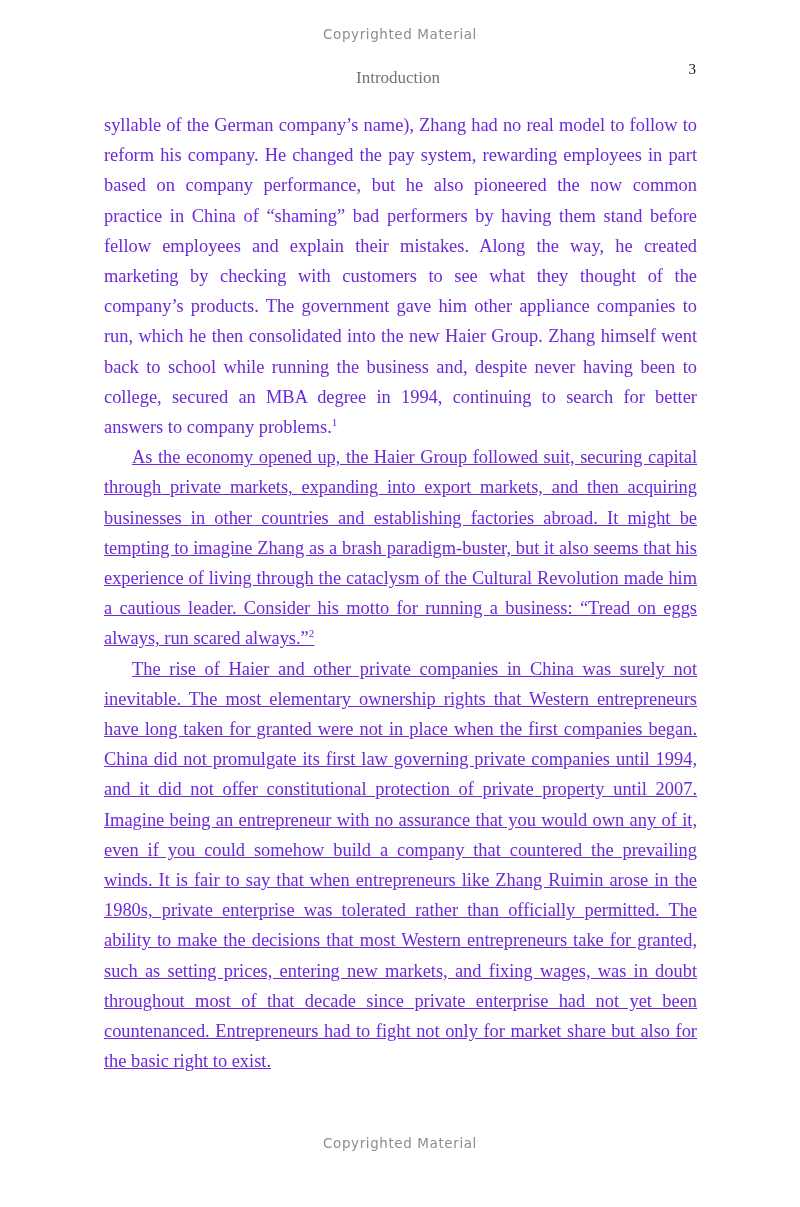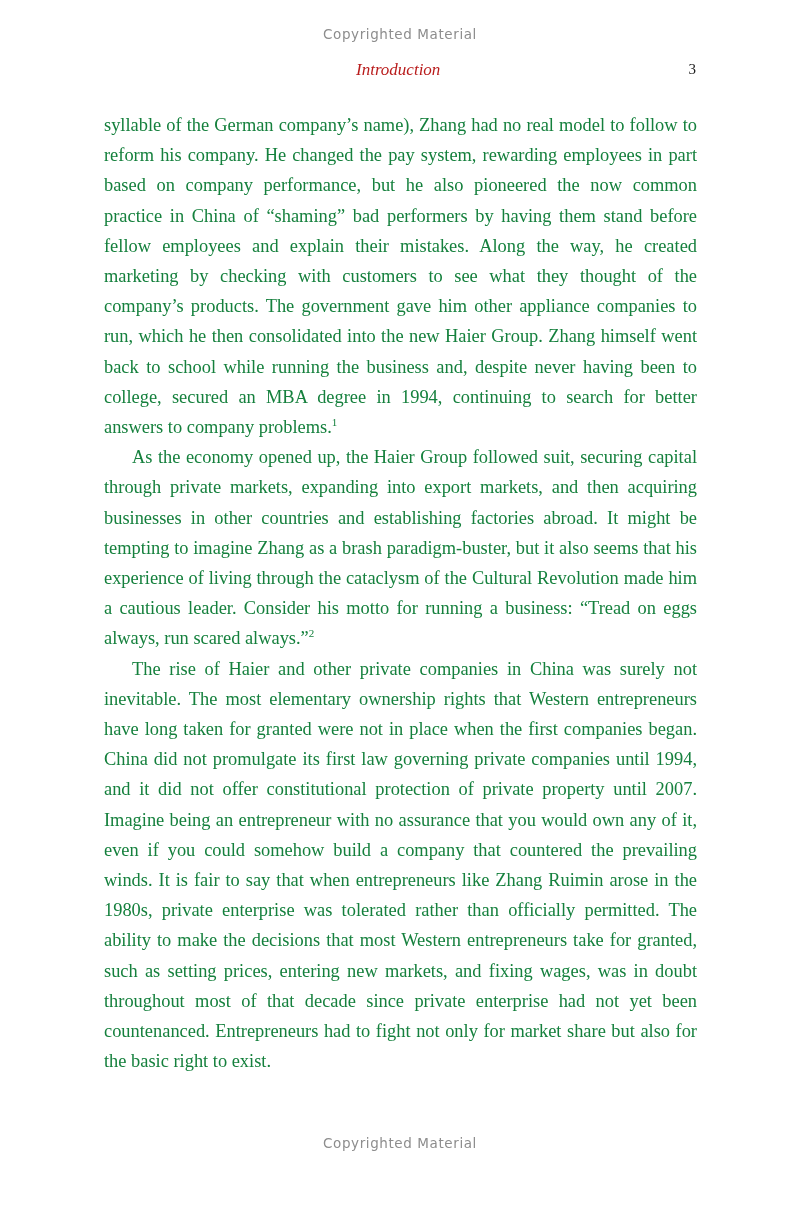--- a/index.html
+++ b/index.html
@@ -45,51 +45,51 @@
     color: #8d8d8d;
   }
   .running-head {
     position: absolute;
     top: 60px;
     left: 104px;
     width: 592px;
     height: 22px;
   }
   .running-head .rh-title {
-    font-style: italic;
     font-size: 17px;
-    color: #b91c1c;
+    color: #737373;
     position: absolute;
     left: 252px;
-    top: 0;
+    top: 8px;
   }
   .running-head .rh-folio {
     position: absolute;
     right: 0;
     top: 1px;
     font-size: 15px;
     color: #1a1a1a;
   }
   .body-text {
     position: absolute;
     top: 110px;
     left: 104px;
     width: 593px;
   }
   .para {
     margin: 0;
     font-size: 18.4px;
     line-height: 30.2px;
     text-align: justify;
     text-justify: inter-word;
-    color: #15803d;
+    color: #6d28d9;
     hyphens: manual;
   }
   .para.indent {
     text-indent: 28px;
+    text-decoration: underline;
   }
   .para sup {
     font-size: 11px;
     vertical-align: super;
     line-height: 0;
   }
 </style>
 </head>
 <body>
 

